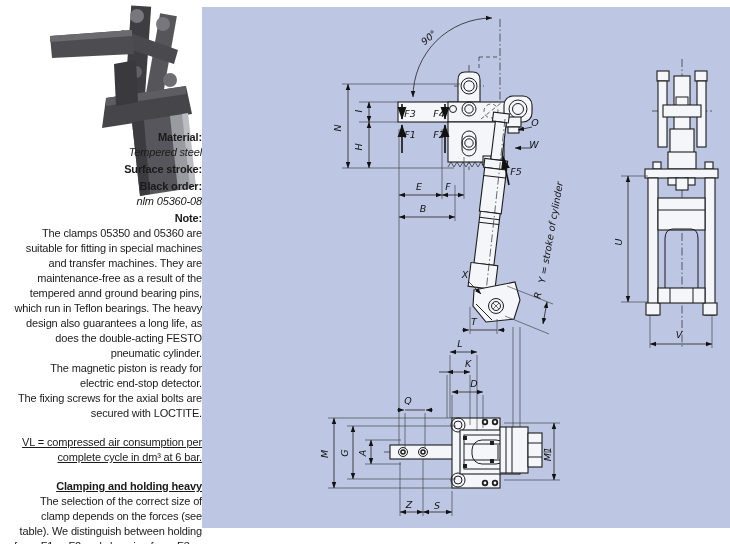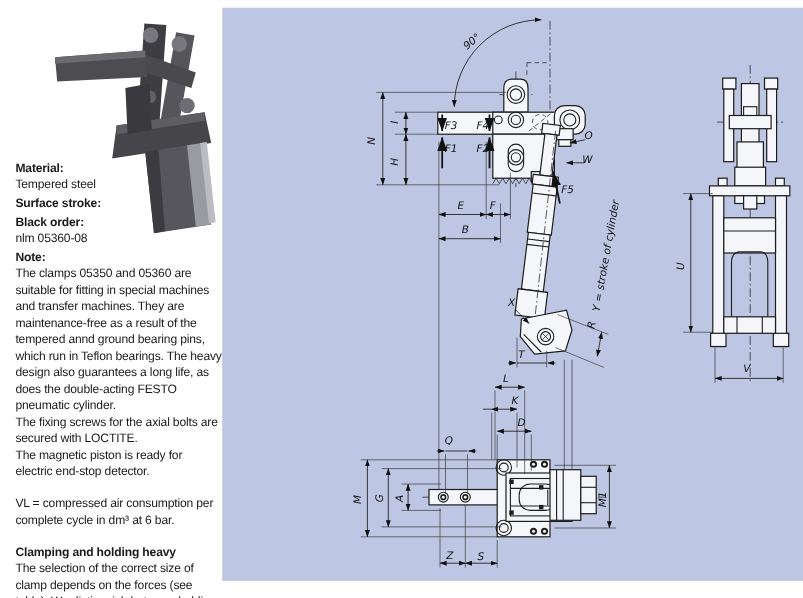--- a/index.html
+++ b/index.html
@@ -1,27 +1,27 @@
 <!DOCTYPE html>
 <html><head>
 <meta charset="utf-8">
 <style>
   html,body{margin:0;padding:0;}
   body{width:730px;height:544px;background:#ffffff;overflow:hidden;
        font-family:"Liberation Sans",sans-serif;color:#1a1a1a;}
   .page{position:relative;width:730px;height:544px;}
 
   
-  .left-col{position:absolute;left:14px;top:16px;width:188px;height:396px;}
+  .left-col{position:absolute;left:14px;top:0;width:188px;height:396px;text-align:right;}
   .photo{position:absolute;left:22px;top:2px;}
   .text-flow{position:absolute;left:0;top:128px;width:188px;
              font-size:11px;line-height:15px;letter-spacing:-0.15px;}
   .spec-label{font-weight:bold;margin-top:2px;}
-  .spec-value{margin:0;}
-  .gap{margin-top:14px;}
+  .spec-value{margin:0;font-style:italic;}
+  .gap{margin-top:14px;text-decoration:underline;}
   p{margin:0;}
 
   
   .panel{position:absolute;left:202px;top:7px;width:528px;height:521px;background:#bdc6e2;}
   .panel svg{display:block;}
   .outline{fill:#f4f6fa;stroke:#1d1d1d;stroke-width:1.1;}
   .outline2{fill:none;stroke:#1d1d1d;stroke-width:1;}
   .thin{fill:none;stroke:#1d1d1d;stroke-width:0.65;}
   .dim{fill:none;stroke:#222;stroke-width:0.8;}
   .dimthick{fill:none;stroke:#111;stroke-width:1.6;}
@@ -69,22 +69,22 @@
       <div class="spec-label">Material:</div>
       <div class="spec-value">Tempered steel</div>
 
       <div class="spec-label">Surface stroke:</div>
 
       <div class="spec-label">Black order:</div>
       <div class="spec-value">nlm 05360-08</div>
 
       <div class="spec-label">Note:</div>
       <p>The clamps 05350 and 05360 are suitable for fitting in special machines and transfer machines. They are maintenance-free as a result of the tempered annd ground bearing pins, which run in Teflon bearings. The heavy design also guarantees a long life, as does the double-acting FESTO pneumatic cylinder.</p>
+      <p>The magnetic piston is ready for electric end-stop detector.</p>
       <p>The fixing screws for the axial bolts are secured with LOCTITE.</p>
-      <p>The magnetic piston is ready for electric end-stop detector.</p>
 
       <p class="gap">VL = compressed air consumption per complete cycle in dm³ at 6 bar.</p>
 
       <div class="spec-label gap">Clamping and holding heavy</div>
       <p>The selection of the correct size of clamp depends on the forces (see table). We distinguish between holding force F1 or F2 and clamping force F3 or F4.</p>
     </div>
   </div>
 
   <div class="panel" style="background: rgb(189, 198, 226);">
     <svg width="528" height="521" viewBox="0 0 528 521">

